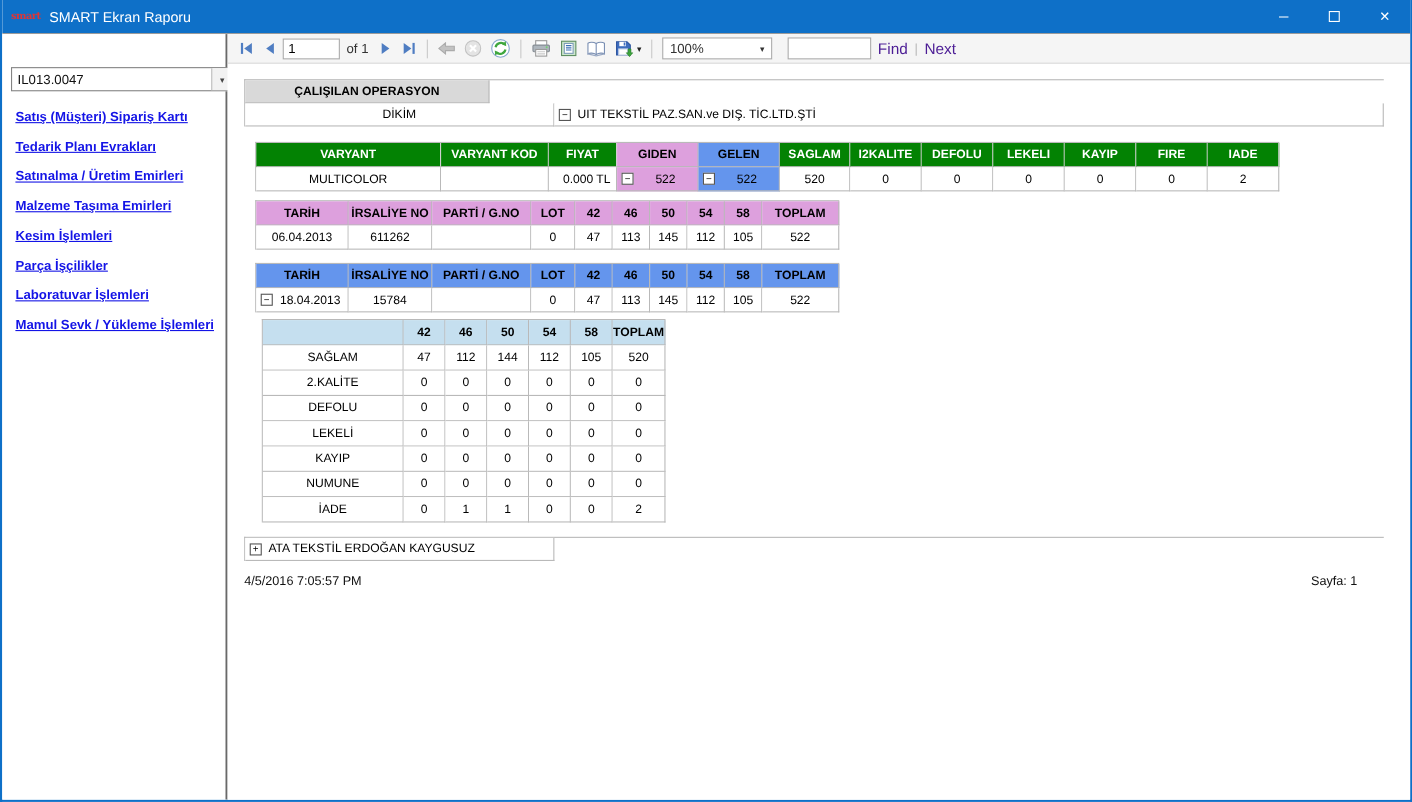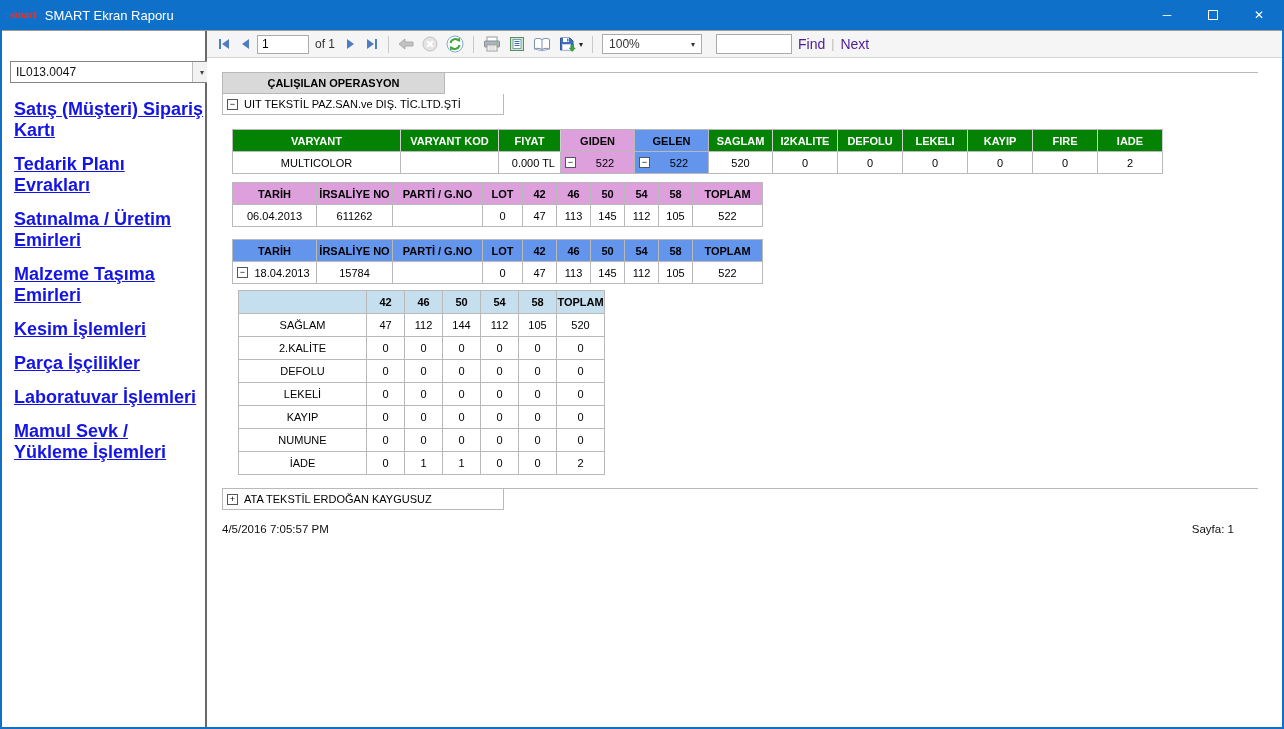--- a/index.html
+++ b/index.html
@@ -4,37 +4,37 @@
 <style>
   * { margin:0; padding:0; box-sizing:border-box; }
   html,body { background:#cfcfcf; }
   body { font-family:"Liberation Sans", sans-serif; }
 
   .window { width:1284px; height:729px; position:relative; background:#fff;
             border-left:2px solid #0e70c8; border-right:2px solid #0e70c8; border-bottom:2px solid #0e70c8; overflow:hidden; }
 
   
   .titlebar { height:30px; background:#0e70c8; display:flex; align-items:center; color:#fff; }
-  .app-logo { font-family:"DejaVu Serif", serif; font-style:italic; font-weight:bold; font-size:9px;
+  .app-logo { font-family:"DejaVu Serif", serif; font-weight:bold; font-size:9px;
               color:#e03535; background:transparent; margin:0 8px 0 8px; letter-spacing:-0.5px; }
   .title-text { font-size:13px; }
   .win-btns { margin-left:auto; display:flex; height:30px; }
   .win-btn { width:46px; height:30px; display:flex; align-items:center; justify-content:center;
              color:#fff; font-size:12px; cursor:default; }
   .maxglyph { width:10px; height:10px; border:1px solid #fff; display:inline-block; }
 
   
   .main { display:flex; height:697px; border-top:1px solid #9b9b9b; }
   .sidebar { width:205px; background:#fff; border-right:2px solid #696969; padding:30px 0 0 8px; }
   .combo { width:202px; height:22px; border:1px solid #848484; background:#fff; display:flex; align-items:stretch; }
   .combo-value { flex:1; font-size:12px; padding:3px 0 0 5px; color:#111; }
   .combo-btn { width:19px; background:#f2f2f2; border-left:1px solid #bdbdbd; display:flex;
                align-items:center; justify-content:center; font-size:8px; color:#444; }
   .navlinks { margin-top:16px; }
-  .navlinks a { display:block; color:#1414e6; font-weight:bold; font-size:18px;
+  .navlinks a { display:block; color:#1414e6; font-weight:bold; font-size:12px;
                 text-decoration:underline; margin:0 0 13px 4px; cursor:pointer; }
 
   
   .report { flex:1; display:flex; flex-direction:column; background:#fff; }
   .rv-toolbar { height:27px; background:#f5f5f5; border-bottom:1px solid #d4d4d4;
                 display:flex; align-items:center; padding-left:6px; font-size:12px; color:#333; }
   .tbtn { display:flex; align-items:center; justify-content:center; padding:0 4px; height:22px; cursor:default; }
   .pg-input { width:52px; height:19px; border:1px solid #ababab; font-size:12px; padding:0 4px;
               font-family:"Liberation Sans", sans-serif; margin:0 6px 0 2px; }
   .of-label { margin-right:6px; color:#333; }
@@ -223,20 +223,21 @@
         <span class="lnk">Next</span>
       </div>
 
       <div class="report-body">
 
         <div class="tbl abs" style="left:15px; top:14px;">
           <div class="tr op-head">
             <div class="c gray-h">ÇALIŞILAN OPERASYON</div>
           </div>
           <div class="tr op-data">
+            <div class="c">DİKİM</div>
             <div class="c has-tg">
               <span class="tg">−</span>
               <span class="txt">UIT TEKSTİL PAZ.SAN.ve DIŞ. TİC.LTD.ŞTİ</span>
             </div>
           </div>
         </div>
 
         <div class="tbl abs h22" style="left:25px; top:71px;">
           <div class="tr variant-cols">
             <div class="c green-h">VARYANT</div>

